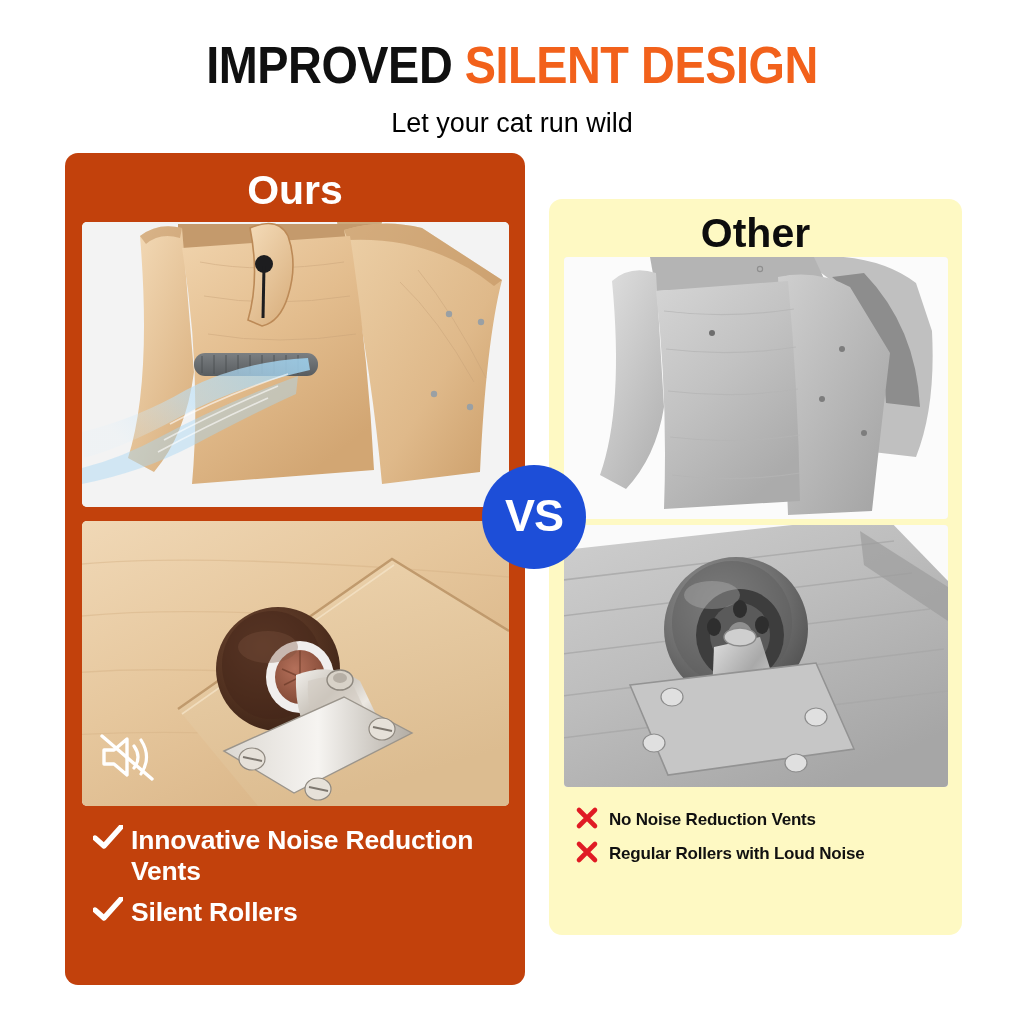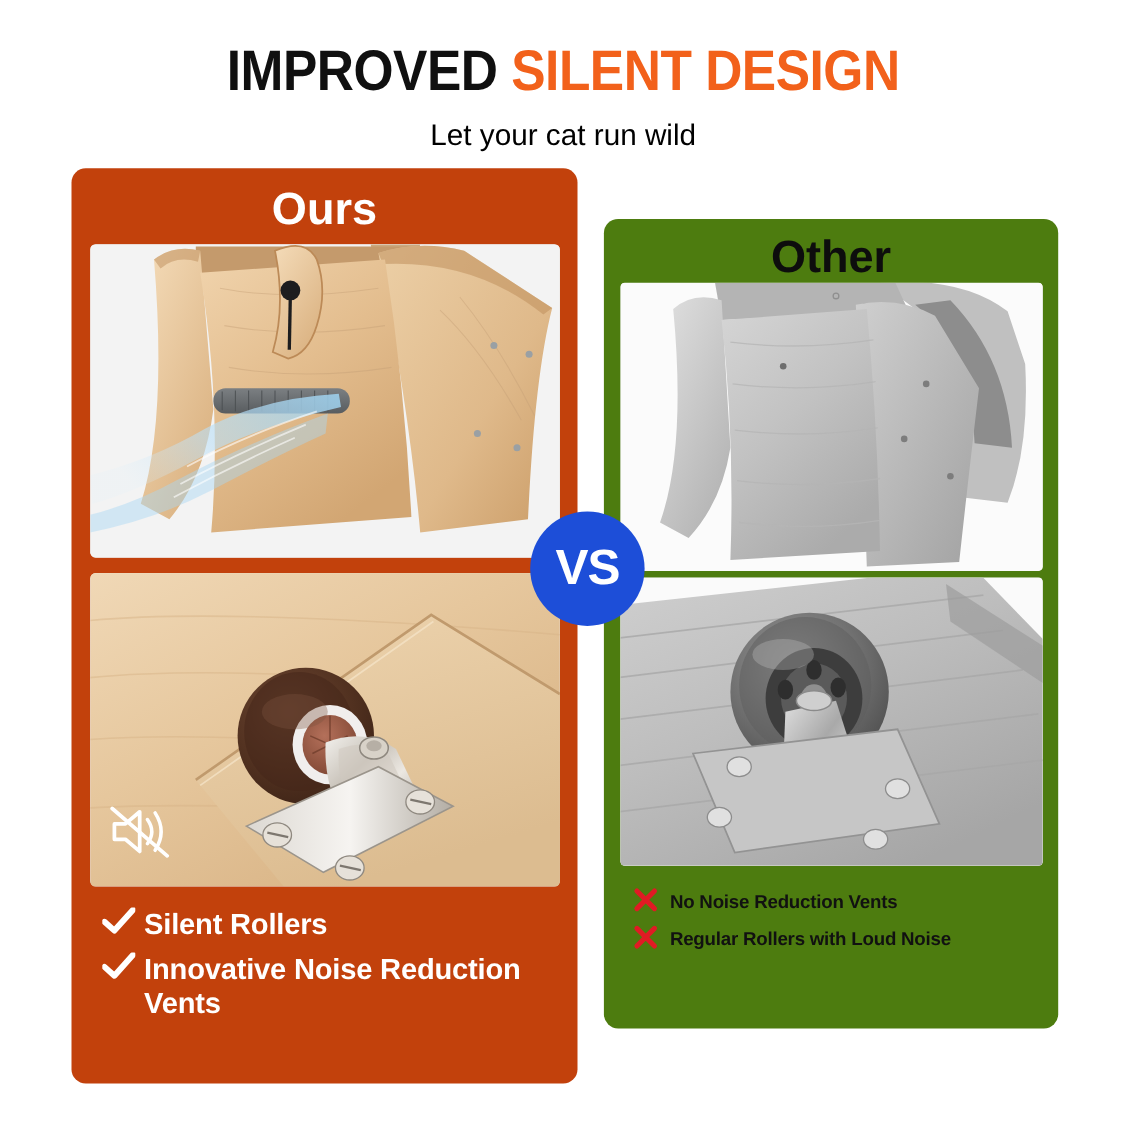--- a/index.html
+++ b/index.html
@@ -32,21 +32,21 @@
 
   
   .panel-ours {
     position: absolute; left: 65px; top: 153px;
     width: 460px; height: 832px;
     background: #c2410c; border-radius: 13px;
   }
   .panel-other {
     position: absolute; left: 549px; top: 199px;
     width: 413px; height: 736px;
-    background: #4d7c0f; border-radius: 13px;
+    background: #fef9c3; border-radius: 13px;
   }
   .panel-title {
     position: absolute; left: 0; width: 100%;
     text-align: center; font-weight: 700;
   }
   .title-ours {
     top: 13px; font-size: 41px; line-height: 48px; color: #ffffff;
   }
   .title-other {
     top: 10px; font-size: 41px; line-height: 48px; color: #0d0d0d;
@@ -285,29 +285,29 @@
       </span>
     </div>
 
     <div class="features-ours">
       <div class="feat-row">
         <span class="mark">
           <svg width="30" height="26" viewBox="0 0 30 26">
             <path d="M2 13 L11 21 L28 2" stroke="#ffffff" stroke-width="5.4" fill="none" stroke-linecap="round" stroke-linejoin="round"></path>
           </svg>
         </span>
-        <span class="feat-text">Silent Rollers</span>
+        <span class="feat-text">Innovative Noise Reduction Vents</span>
       </div>
       <div class="feat-row">
         <span class="mark">
           <svg width="30" height="26" viewBox="0 0 30 26">
             <path d="M2 13 L11 21 L28 2" stroke="#ffffff" stroke-width="5.4" fill="none" stroke-linecap="round" stroke-linejoin="round"></path>
           </svg>
         </span>
-        <span class="feat-text">Innovative Noise Reduction Vents</span>
+        <span class="feat-text">Silent Rollers</span>
       </div>
     </div>
   </div>
 
   <div class="panel-other">
 
     <div class="panel-title title-other">Other</div>
 
     <div class="photo ph-other-top">
       <svg class="art" viewBox="0 0 384 262" preserveAspectRatio="xMidYMid slice">

